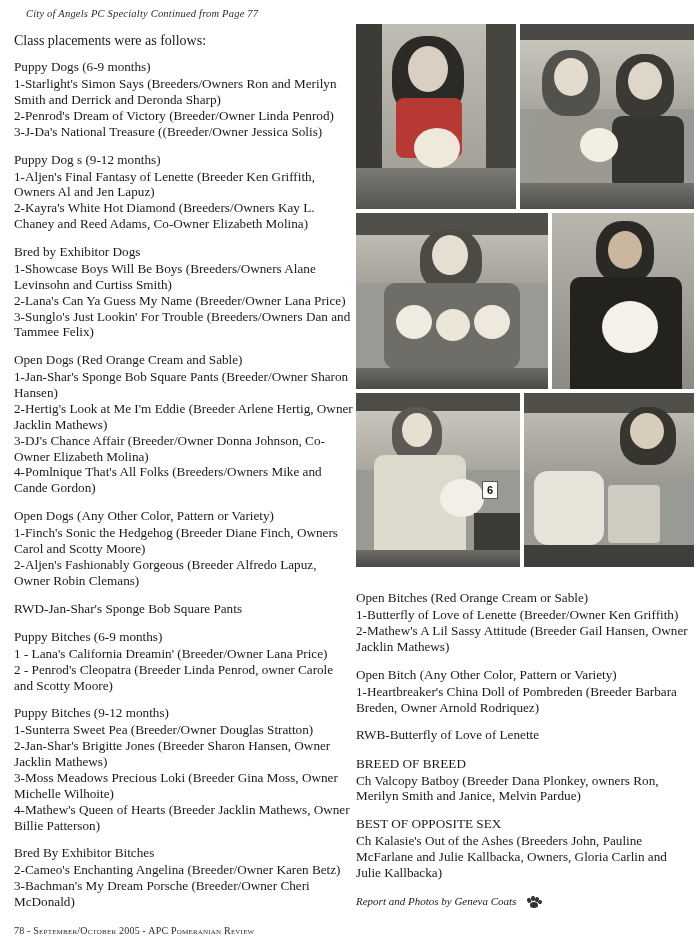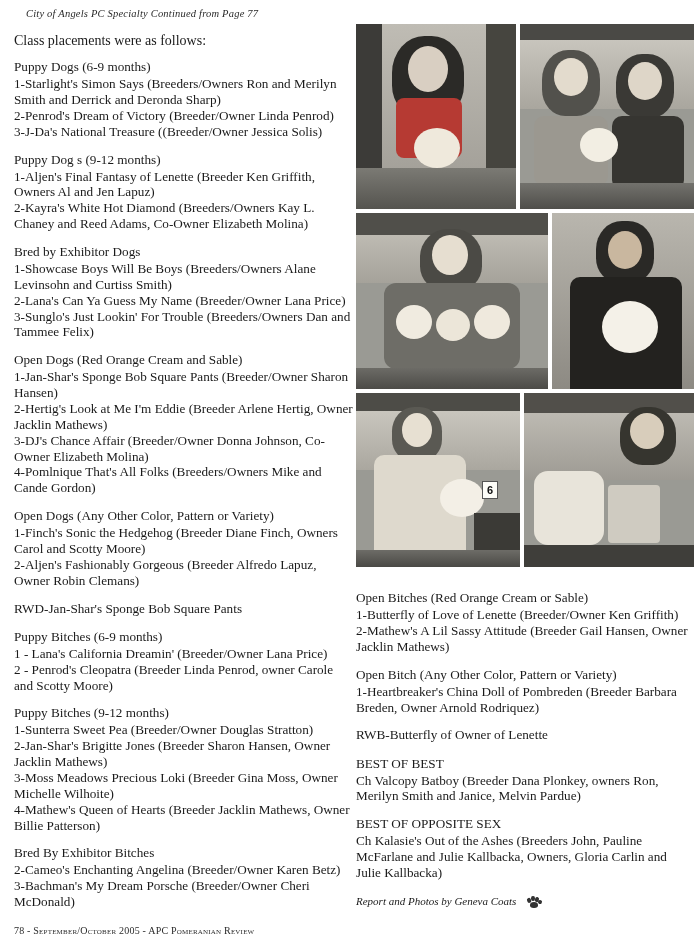--- a/index.html
+++ b/index.html
@@ -311,25 +311,25 @@
       <p class="entry">1-Butterfly of Love of Lenette (Breeder/Owner Ken Griffith)</p>
       <p class="entry">2-Mathew's A Lil Sassy Attitude (Breeder Gail Hansen, Owner Jacklin Mathews)</p>
     </div>
 
     <div class="block">
       <p class="block-title">Open Bitch (Any Other Color, Pattern or Variety)</p>
       <p class="entry">1-Heartbreaker's China Doll of Pombreden (Breeder Barbara Breden, Owner Arnold Rodriquez)</p>
     </div>
 
     <div class="plain-block">
-      <p class="plain-line">RWB-Butterfly of Owner of Lenette</p>
-    </div>
-
-    <div class="block">
-      <p class="block-title">BEST OF BEST</p>
+      <p class="plain-line">RWB-Butterfly of Love of Lenette</p>
+    </div>
+
+    <div class="block">
+      <p class="block-title">BREED OF BREED</p>
       <p class="entry">Ch Valcopy Batboy (Breeder Dana Plonkey, owners Ron, Merilyn Smith and Janice, Melvin Pardue)</p>
     </div>
 
     <div class="block">
       <p class="block-title">BEST OF OPPOSITE SEX</p>
       <p class="entry">Ch Kalasie's Out of the Ashes (Breeders John, Pauline McFarlane and Julie Kallbacka, Owners, Gloria Carlin and Julie Kallbacka)</p>
     </div>
 
     <p class="credit">
       <span>Report and Photos by Geneva Coats</span>

